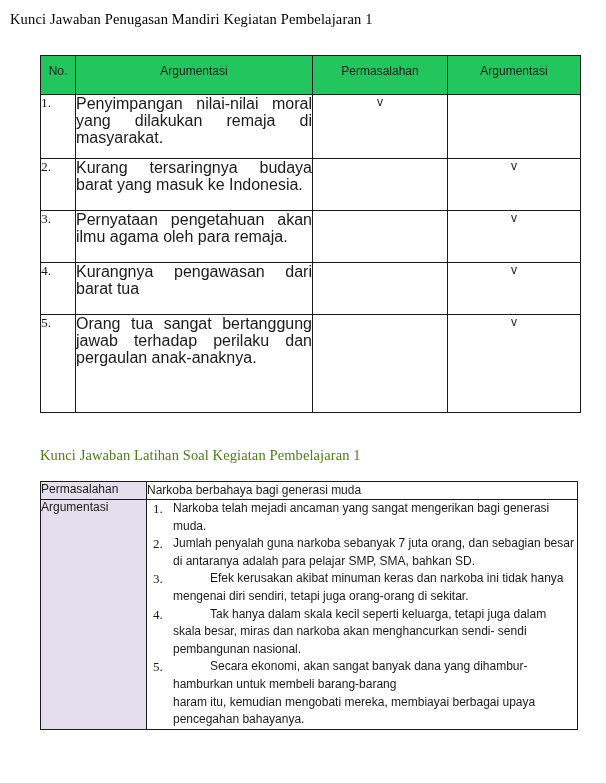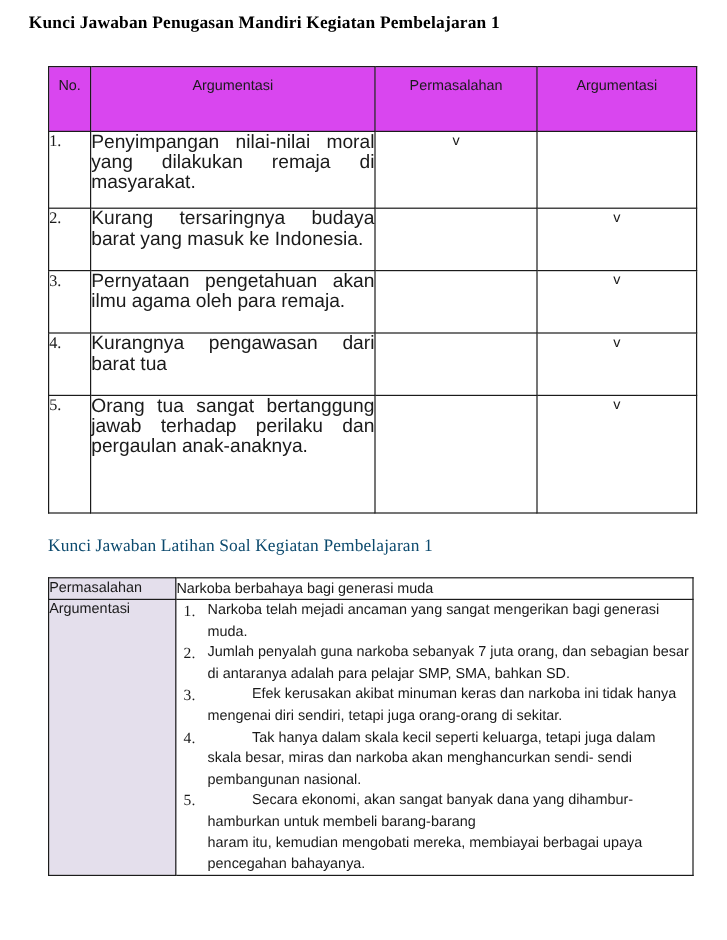--- a/index.html
+++ b/index.html
@@ -12,61 +12,61 @@
     background: #ffffff;
     font-family: "Liberation Sans", sans-serif;
     color: #1a1a1a;
     overflow: hidden;
     position: relative;
   }
 
   
   .doc-title {
     position: absolute;
-    left: 24px;
+    left: 10px;
     top: 11px;
     font-family: "Liberation Serif", serif;
-    font-weight: bold;
+    font-weight: normal;
     font-size: 14.5px;
     letter-spacing: 0.15px;
     color: #000000;
     white-space: nowrap;
   }
   .section-heading {
     position: absolute;
     left: 40px;
     top: 447px;
     font-family: "Liberation Serif", serif;
     font-weight: normal;
     font-size: 14.5px;
     letter-spacing: 0.1px;
-    color: #0c4a6e;
+    color: #4d7c0f;
     white-space: nowrap;
   }
 
   
   .table-one {
     position: absolute;
     left: 40px;
     top: 55px;
     width: 540px;
     border-collapse: collapse;
     table-layout: fixed;
   }
   .table-one td, .table-one th {
     border: 1px solid #1b1b1b;
     padding: 0;
     vertical-align: top;
   }
   .table-one thead th {
-    background: #d946ef;
+    background: #22c55e;
     font-weight: normal;
     font-size: 12px;
     text-align: center;
-    height: 54px;
+    height: 39px;
     vertical-align: top;
     padding-top: 8px;
     box-sizing: border-box;
   }
   .th-no  { width: 35px; }
   .th-per { width: 237px; }
   .th-pem { width: 135px; }
   .th-arg { width: 133px; }
 
   .cell-no {

